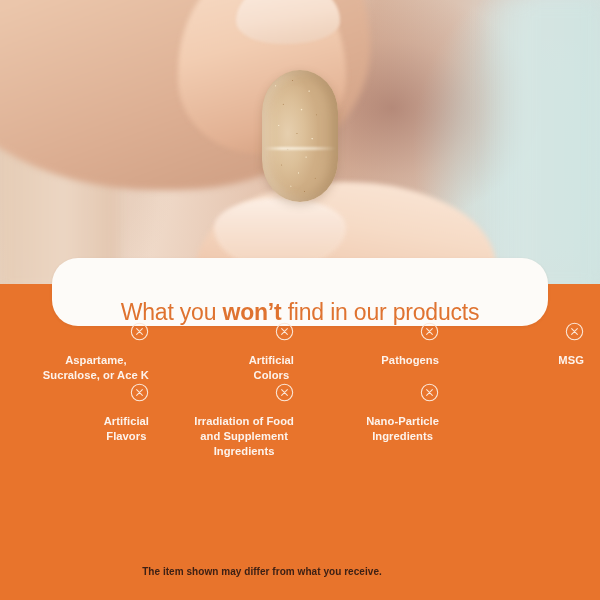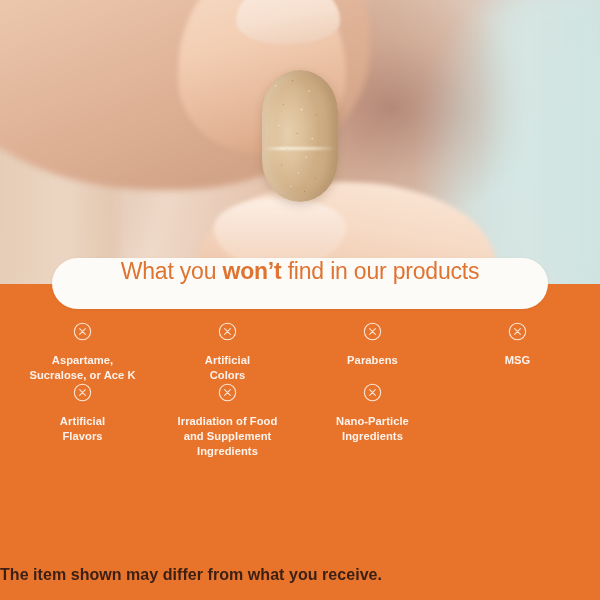--- a/index.html
+++ b/index.html
@@ -148,25 +148,25 @@
     position: absolute;
     left: 0; top: 284px;
     width: 600px; height: 316px;
     background: #e8742c;
   }
 
   
   .banner {
     position: absolute;
     left: 52px; top: 258px;
-    width: 496px; height: 51px;
+    width: 496px; height: 68px;
     background: #fdfbf8;
     border-radius: 26px;
     display: flex;
-    align-items: flex-start;
+    align-items: flex-end;
     justify-content: center;
     box-shadow: 0 1px 3px rgba(120,60,20,.10);
   }
   .banner-text {
     font-size: 23px;
     color: #df7330;
     letter-spacing: -0.2px;
     white-space: nowrap;
     font-weight: 500;
   }
@@ -177,21 +177,21 @@
     position: absolute;
     left: 10px; top: 322px;
     width: 580px;
     display: grid;
     grid-template-columns: repeat(4, 1fr);
     row-gap: 0;
   }
   .cell {
     display: flex;
     flex-direction: column;
-    align-items: center;
+    align-items: flex-end;
     padding: 0 6px;
   }
 
   .cell-icon {
     width: 19px; height: 19px;
     margin-bottom: 12px;
     display: block;
     flex: 0 0 auto;
   }
   .cell-label {
@@ -202,22 +202,22 @@
     font-weight: 700;
     letter-spacing: .05px;
   }
 
   
   .footer {
     position: absolute;
     left: 0;
     top: 566px;
     width: 524px;
-    text-align: left;
-    font-size: 16px;
+    text-align: center;
+    font-size: 10px;
     color: #3d2014;
     font-weight: 600;
     letter-spacing: .05px;
   }
 </style>
 </head>
 <body>
 
 <div class="poster">
 
@@ -265,21 +265,21 @@
       <span class="cell-label">Artificial<br>Colors</span>
     </div>
 
     <div class="cell row-2">
       <span class="cell-icon">
         <svg viewBox="0 0 20 20" width="19" height="19" aria-hidden="true">
           <circle cx="10" cy="10" r="8.6" fill="none" stroke="#fbe7d8" stroke-width="1.1"></circle>
           <path d="M7 7 L13 13 M13 7 L7 13" stroke="#fbe7d8" stroke-width="1.1" stroke-linecap="round"></path>
         </svg>
       </span>
-      <span class="cell-label">Parabens</span>
+      <span class="cell-label">Pathogens</span>
     </div>
     <div class="cell row-2">
       <span class="cell-icon">
         <svg viewBox="0 0 20 20" width="19" height="19" aria-hidden="true">
           <circle cx="10" cy="10" r="8.6" fill="none" stroke="#fbe7d8" stroke-width="1.1"></circle>
           <path d="M7 7 L13 13 M13 7 L7 13" stroke="#fbe7d8" stroke-width="1.1" stroke-linecap="round"></path>
         </svg>
       </span>
       <span class="cell-label">MSG</span>
     </div>

